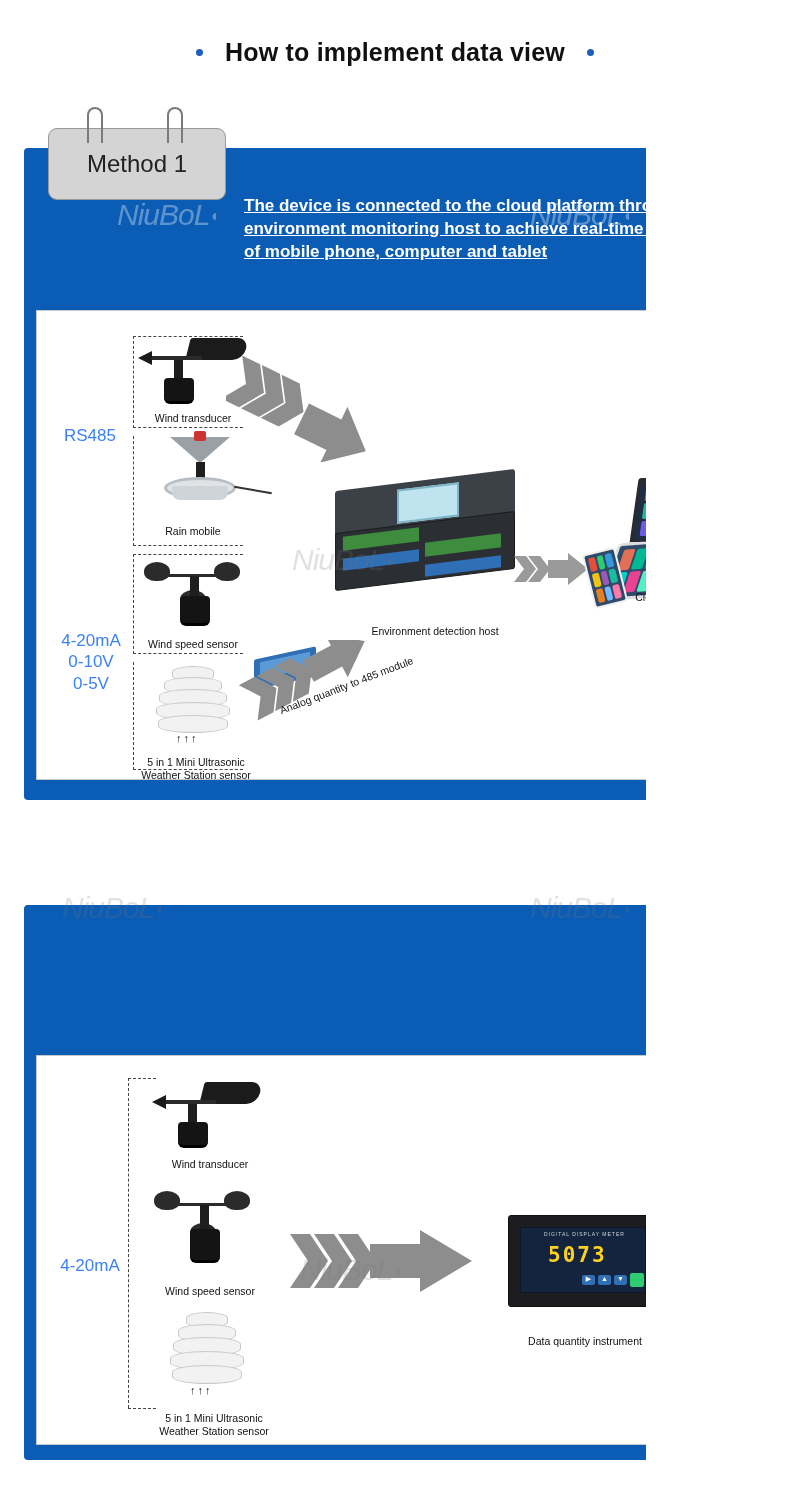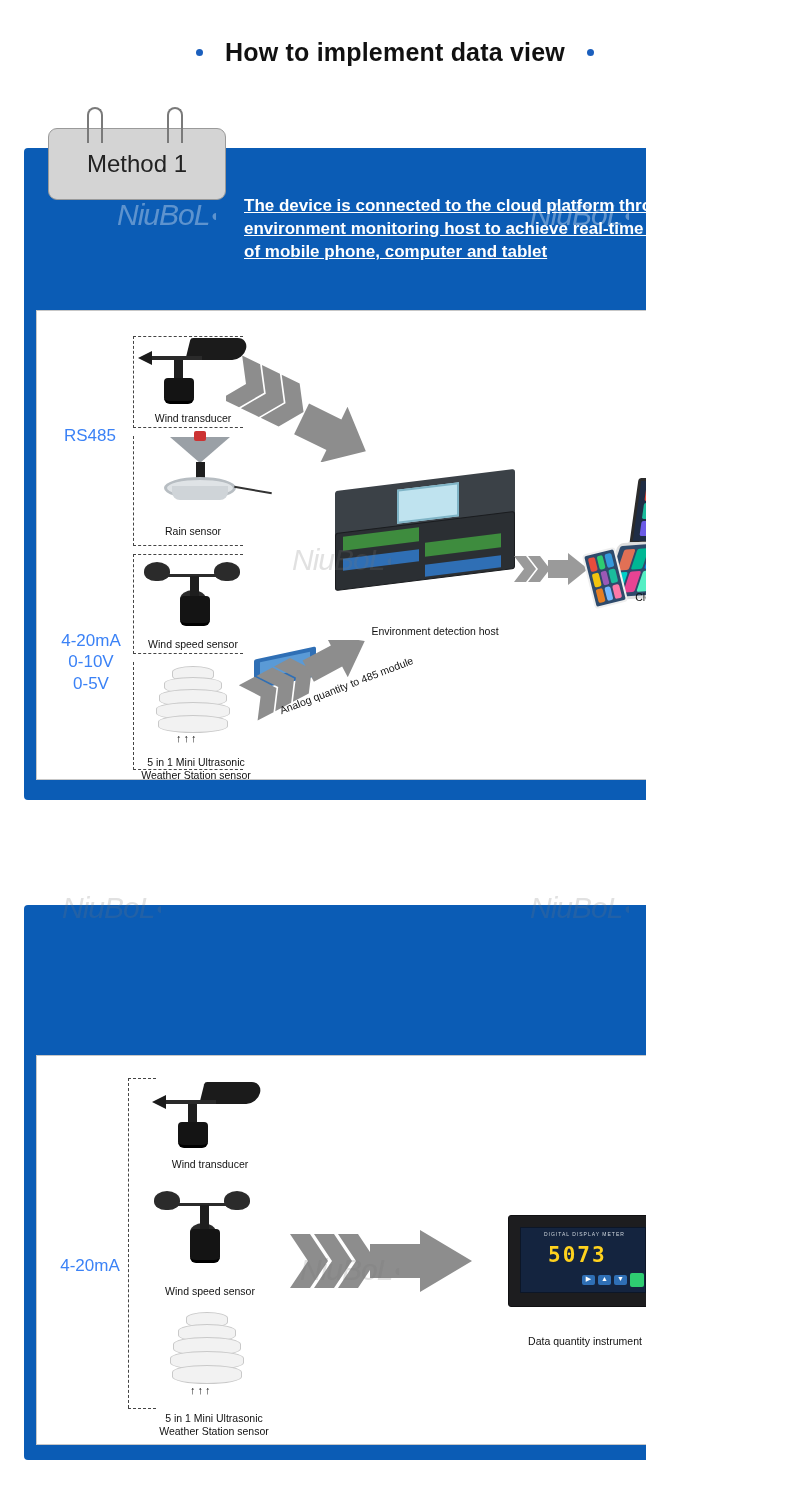--- a/index.html
+++ b/index.html
@@ -400,21 +400,21 @@
   <div class="cap" style="left:128px; top:412px; width:130px;">Wind transducer</div>
 
   <div class="dev" style="left:148px; top:437px; width:120px; height:85px;">
     <div class="rain-funnel" style="left:22px; top:0px;"></div>
     <div style="position:absolute;left:46px;top:-6px;width:12px;height:10px;background:#c33;border-radius:2px;"></div>
     <div class="post" style="left:48px; top:25px; height:18px;"></div>
     <div class="rain-ring" style="left:16px; top:40px; width:72px; height:22px;"></div>
     <div style="position:absolute;left:24px;top:49px;width:56px;height:14px;background:#cfd4d8;border-radius:0 0 8px 8px;"></div>
     <div style="position:absolute;left:86px;top:52px;width:38px;height:2px;background:#333;transform:rotate(10deg);"></div>
   </div>
-  <div class="cap" style="left:128px; top:525px; width:130px;">Rain sensor</div>
+  <div class="cap" style="left:128px; top:525px; width:130px;">Rain mobile</div>
 
   <div class="dev" style="left:140px; top:556px; width:120px; height:80px;">
     <div class="cup" style="left:4px; top:6px;"></div>
     <div class="cup" style="left:74px; top:6px;"></div>
     <div class="cup" style="left:40px; top:34px;"></div>
     <div class="spoke" style="left:22px; top:18px; width:36px;"></div>
     <div class="spoke" style="left:52px; top:18px; width:34px;"></div>
     <div class="post" style="left:50px; top:20px; height:22px;"></div>
     <div class="base-cyl" style="left:40px; top:40px; width:30px; height:30px;"></div>
   </div>

